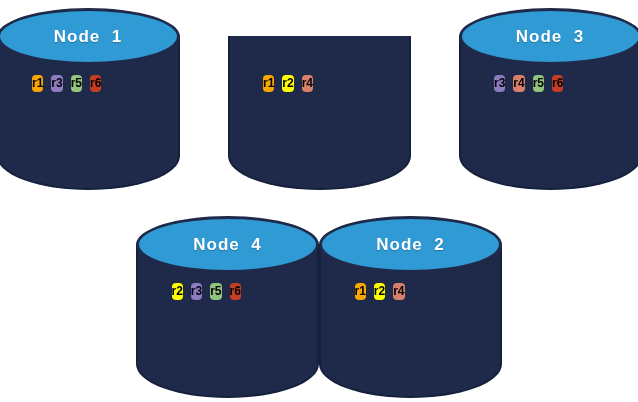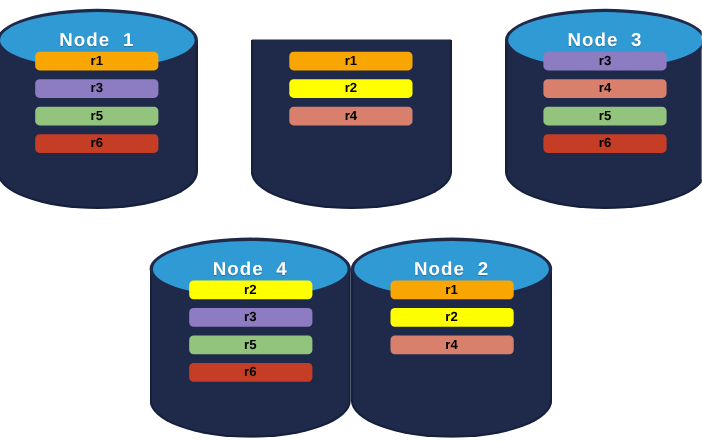--- a/index.html
+++ b/index.html
@@ -55,26 +55,25 @@
   .cyl-title {
     color: var(--title-color);
     font-size: 17px;
     font-weight: bold;
     letter-spacing: 1px;
     white-space: pre;
     text-shadow: 0 1px 1px rgba(0,0,0,0.25);
   }
   .bars {
     position: absolute;
-    top: 39px;
+    top: 67px;
     left: 50%;
     transform: translateX(-50%);
     width: 112px;
     display: flex;
-    flex-direction: column;
     gap: 8px;
     z-index: 3;
   }
   .bar {
     height: 17px;
     border-radius: 4px;
     display: flex;
     align-items: center;
     justify-content: center;
     font-size: 12px;

